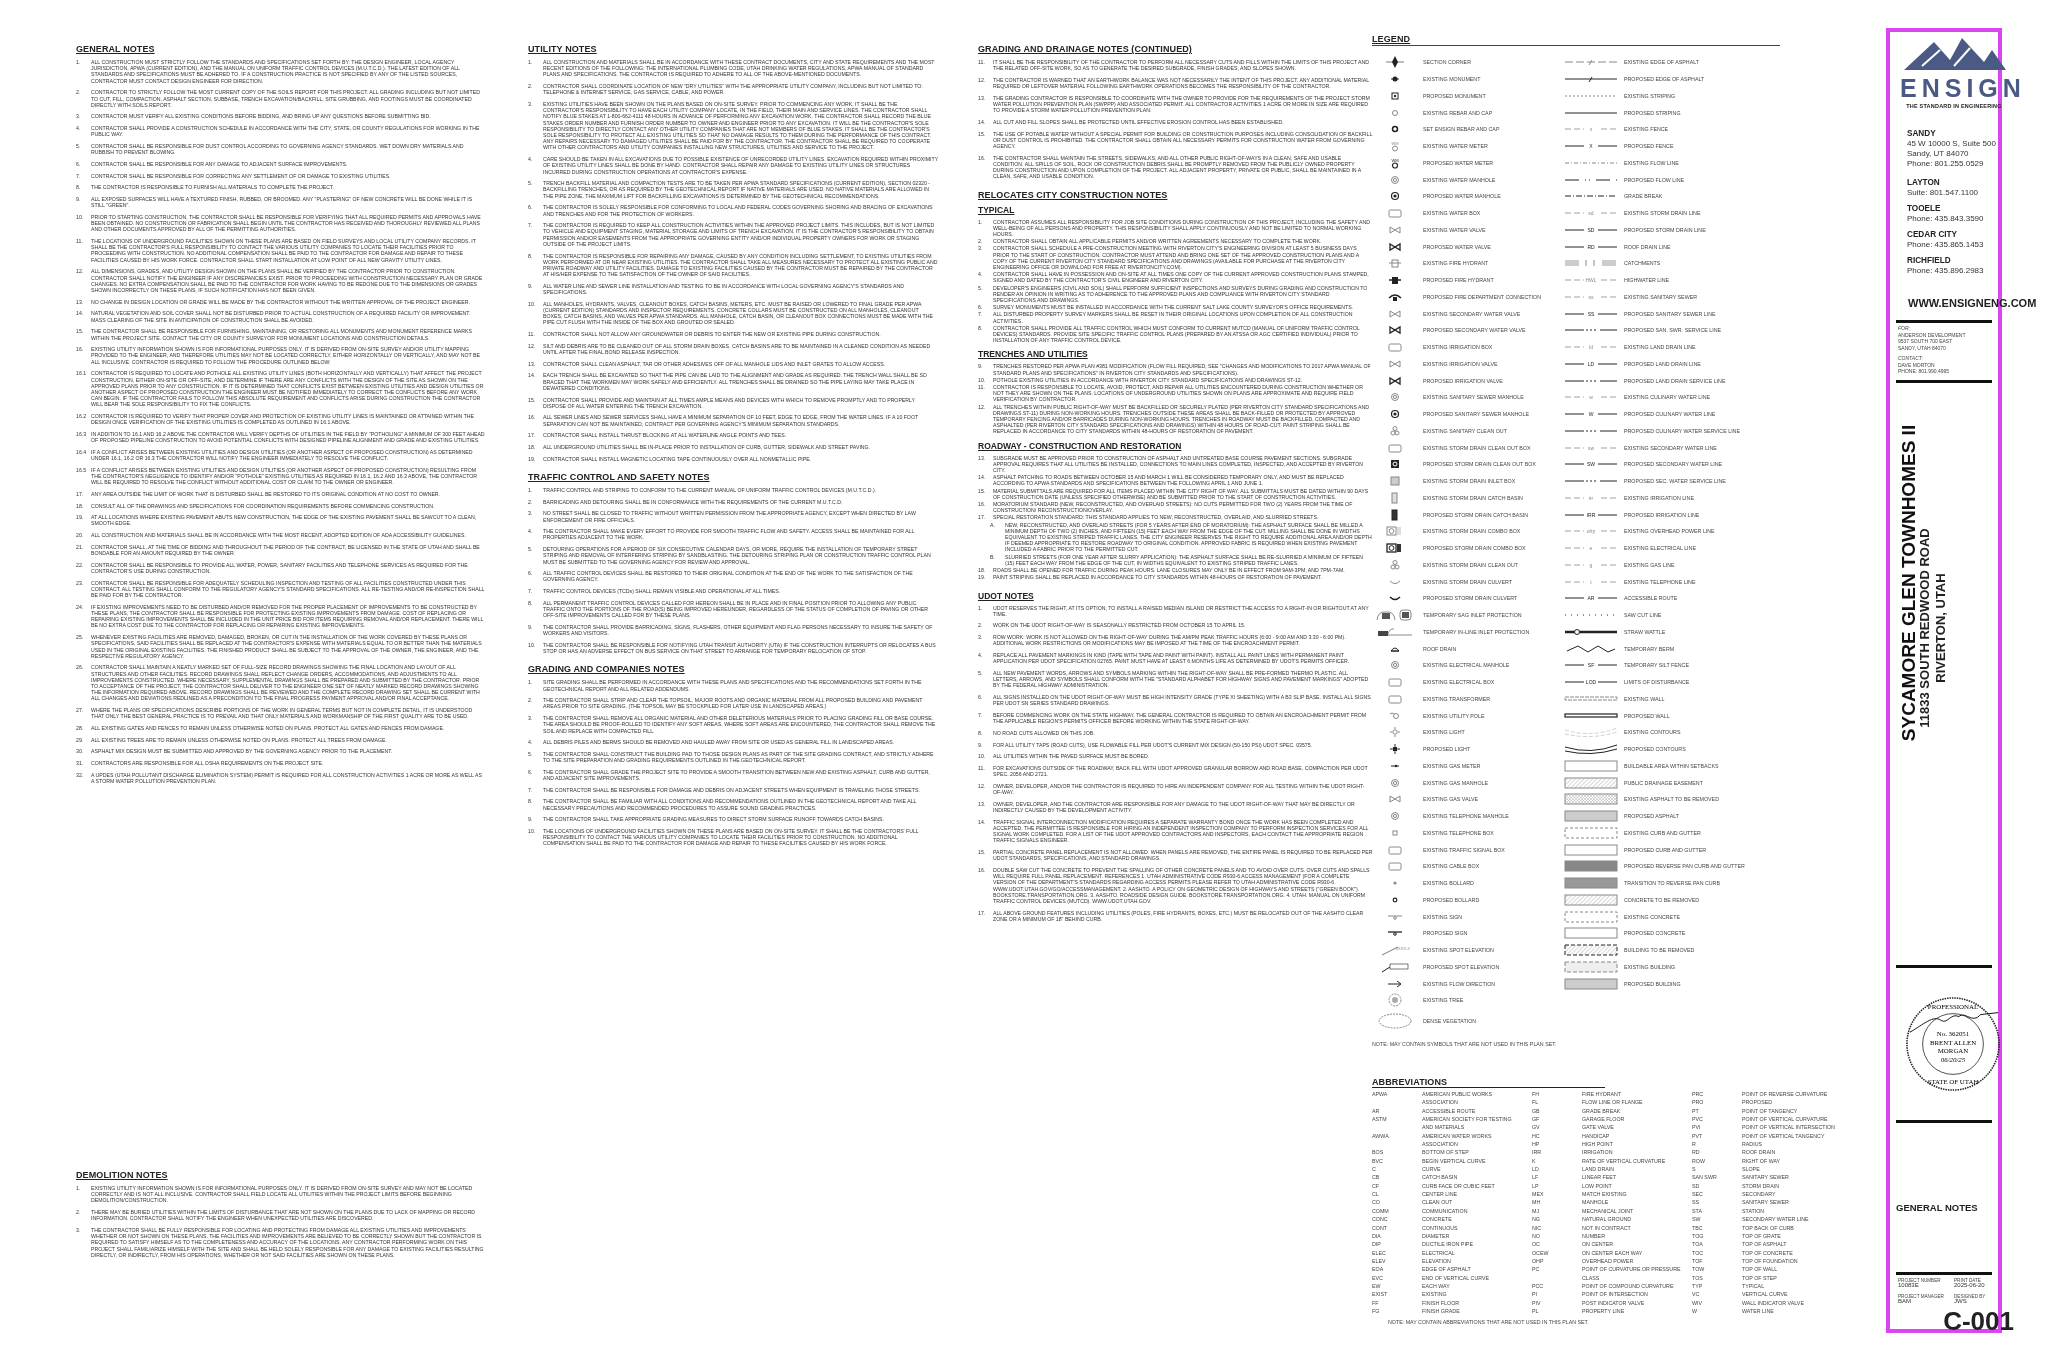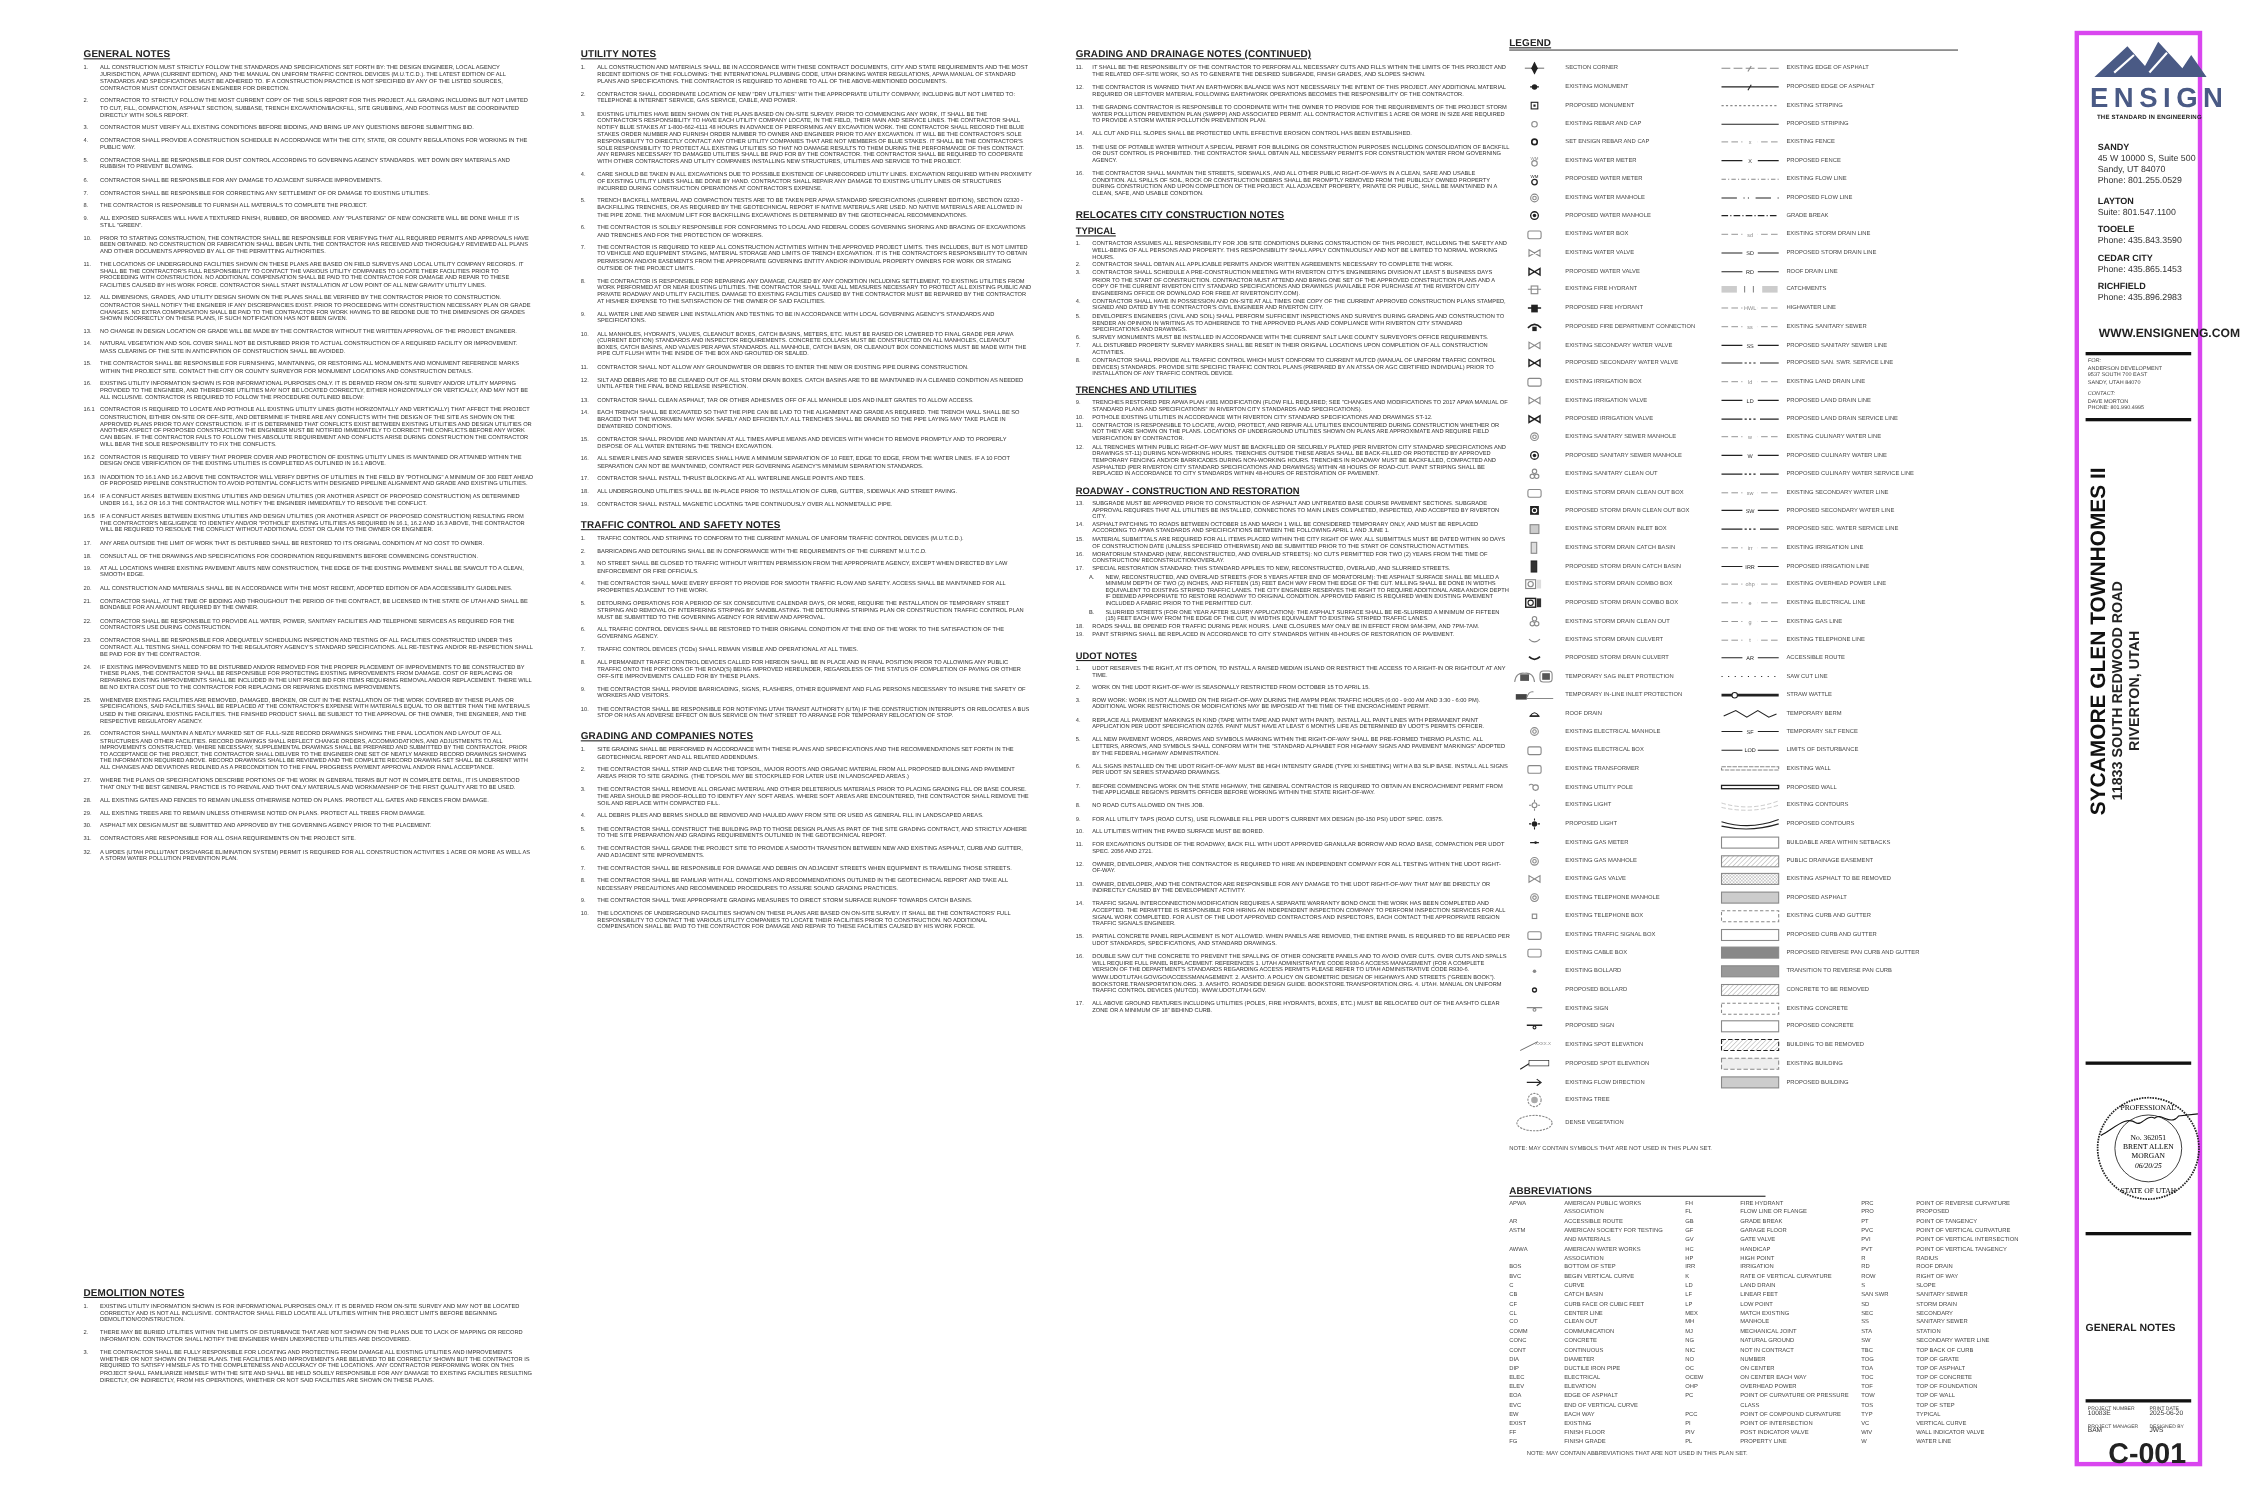--- a/index.html
+++ b/index.html
@@ -41,21 +41,21 @@
   .client{position:absolute;left:8px;top:293px;font-size:5px;line-height:6.5px;color:#444;}
   .client i{font-style:italic;}
   .projtitle{position:absolute;left:-150px;top:620px;width:430px;transform:rotate(-90deg);transform-origin:center;text-align:center;}
   .projtitle .name{font-size:19px;font-weight:bold;color:#111;white-space:nowrap;}
   .projaddr{position:absolute;left:-100px;top:620px;width:430px;transform:rotate(-90deg);transform-origin:center;text-align:center;font-weight:bold;color:#222;}
   .projaddr div{font-size:13px;line-height:16px;white-space:nowrap;}
   .stamp{position:absolute;left:14px;top:963px;width:98px;height:98px;}
   .sheettitle{position:absolute;left:6px;top:1167px;font-size:9.5px;font-weight:bold;}
   .meta{position:absolute;left:8px;font-size:4.6px;color:#444;line-height:5px;}
   .meta .v{font-size:6px;color:#333;}
-  .sheetno{position:absolute;left:0;width:124px;top:1282px;text-align:center;font-size:26px;font-weight:bold;}
+  .sheetno{position:absolute;left:0;width:124px;top:1282px;text-align:right;font-size:26px;font-weight:bold;}
 </style>
 </head>
 <body>
 
 <div class="col" id="col1">
   <div class="section">
     <h2 class="sec">GENERAL NOTES</h2>
     <div>
         <div class="note">
           <span class="n">1.</span>

